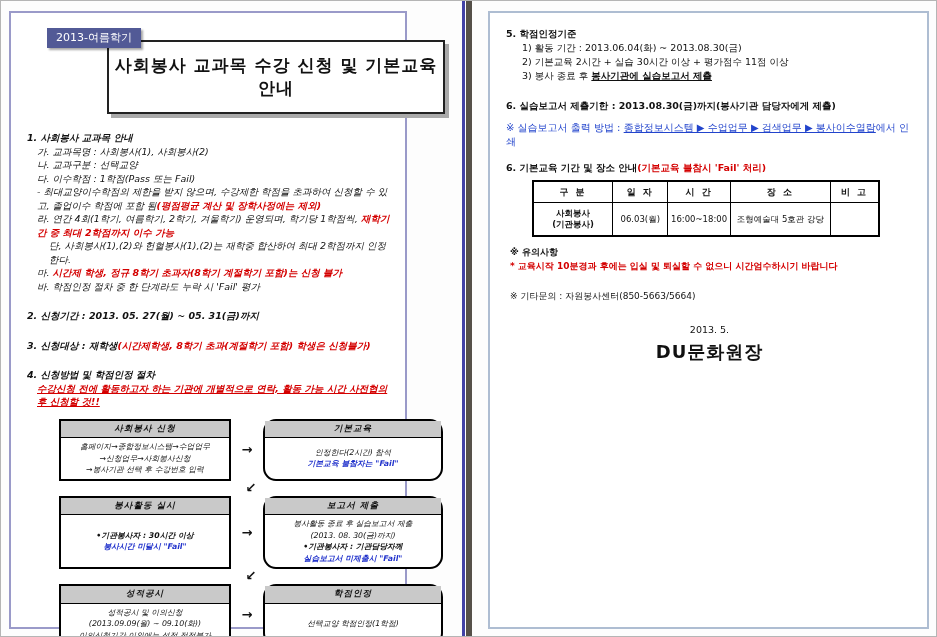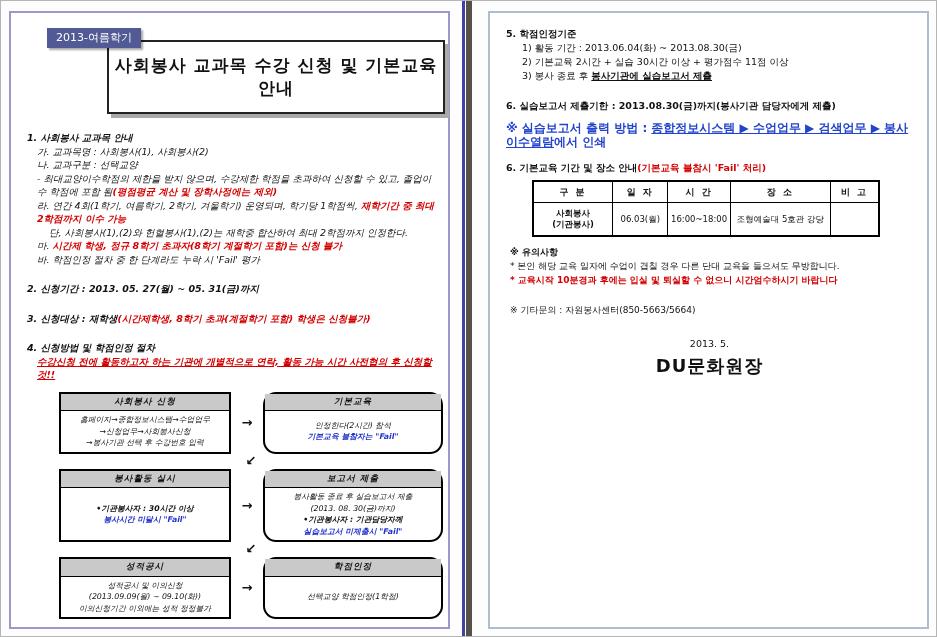--- a/index.html
+++ b/index.html
@@ -3,21 +3,21 @@
 <meta charset="utf-8">
 <style>
   html,body { margin:0; padding:0; background:#e8e8e8; }
   .canvas {
     position:relative; width:937px; height:637px; background:#fdfdfd;
     font-family:"DejaVu Sans", sans-serif; color:#111; overflow:hidden;
     border:1px solid #b5b5b5; box-sizing:border-box;
   }
   
   .page { position:absolute; top:10px; background:#fff; box-sizing:border-box; }
-  .page-left  { left:8px;   width:441px; height:618px; border:2px solid #9a9ac9; }
+  .page-left  { left:8px;   width:398px; height:618px; border:2px solid #9a9ac9; }
   .page-right { left:487px; width:441px; height:618px; border:2px solid #aebdd2; }
   .spine-blue { position:absolute; left:461px; top:0; width:3px; height:637px; background:#4242a6; }
   .spine-dark { position:absolute; left:465px; top:0; width:6px; height:637px; background:#555049; }
 
   
   .badge {
     position:absolute; left:36px; top:15px; z-index:2;
     background:#525a96; color:#fff; font-size:11px; padding:2px 9px 3px;
     box-shadow:2px 2px 2px rgba(0,0,0,.35);
   }
@@ -43,21 +43,21 @@
   .flow-box { border:2px solid #000; background:#fff; display:flex; flex-direction:column; box-sizing:border-box; }
   .fb-l { width:172px; } .fb-r { width:180px;border-radius:13px; }
   .flow-box-title { background:#c9c9c9; border-bottom:1px solid #000; font-weight:bold; text-align:center; font-size:8.6px; padding:1px 0 2px; letter-spacing:1px; }
   .flow-box-body { flex:1; display:flex; flex-direction:column; justify-content:center; text-align:center; font-size:7.8px; line-height:11.5px; padding:3px 2px; }
   .flow-arrow { width:32px; display:flex; align-items:center; justify-content:center; font-size:13px; font-weight:bold; }
   .flow-diag { text-align:center; font-size:13px; font-weight:bold; height:15px; line-height:14px; }
 
   
   .rcontent { position:absolute; left:16px; right:14px; top:14px; font-size:9.5px; line-height:14px; }
   .rsub { margin-left:16px; }
-  .bluenote { color:#2244cc; font-weight:bold; font-size:12px; }
+  .bluenote { color:#2244cc; font-weight:normal; font-size:10px; }
   .edu-table { border-collapse:collapse; border:2px solid #000; margin:5px 0 0 26px; table-layout:fixed; width:348px; }
   .edu-table th, .edu-table td { border:1px solid #000; text-align:center; vertical-align:middle; }
   .edu-table th { font-size:9px; font-weight:bold; padding:3px 0; letter-spacing:2px; }
   .edu-table td { font-size:8.5px; padding:3px 0; height:26px; }
   .cell-bold { font-weight:bold; line-height:11px; }
   .notes-line { font-size:9px; margin-left:4px; }
   .center { text-align:center; }
   .signature { font-size:18px; font-weight:bold; letter-spacing:1px; }
 </style>
 </head>
@@ -66,20 +66,21 @@
 <div class="canvas">
 
   <div class="page page-left">
     <div class="badge">2013-여름학기</div>
     <div class="title-box">사회봉사 교과목 수강 신청 및 기본교육 안내</div>
 
     <div class="lcontent">
       <div class="h">1. 사회봉사 교과목 안내</div>
       <div class="sub">가. 교과목명 : 사회봉사(1), 사회봉사(2)</div>
       <div class="sub">나. 교과구분 : 선택교양</div>
+      <div class="sub">다. 이수학점 : 1학점(Pass 또는 Fail)</div>
       <div class="sub"><span>- 최대교양이수학점의 제한을 받지 않으며, 수강제한 학점을 초과하여 신청할 수 있고, 졸업이수 학점에 포함 됨</span><span class="red">(평점평균 계산 및 장학사정에는 제외)</span></div>
       <div class="sub"><span>라. 연간 4회(1학기, 여름학기, 2학기, 겨울학기) 운영되며, 학기당 1학점씩, </span><span class="red">재학기간 중 최대 2학점까지 이수 가능</span></div>
       <div class="sub2">단, 사회봉사(1),(2)와 헌혈봉사(1),(2)는 재학중 합산하여 최대 2학점까지 인정한다.</div>
       <div class="sub"><span>마. </span><span class="red">시간제 학생, 정규 8학기 초과자(8학기 계절학기 포함)는 신청 불가</span></div>
       <div class="sub">바. 학점인정 절차 중 한 단계라도 누락 시 'Fail' 평가</div>
 
       <div class="gap16"></div>
       <div class="h">2. 신청기간 : 2013. 05. 27(월) ~ 05. 31(금)까지</div>
       <div class="gap16"></div>
       <div class="h"><span>3. 신청대상 : 재학생</span><span class="red">(시간제학생, 8학기 초과(계절학기 포함) 학생은 신청불가)</span></div>
@@ -190,21 +191,20 @@
             <td>06.03(월)</td>
             <td>16:00~18:00</td>
             <td>조형예술대 5호관 강당</td>
             <td></td>
           </tr>
         </tbody>
       </table>
 
       <div class="gap8"></div>
       <div class="h notes-line">※ 유의사항</div>
-      <div class="notes-line">* 본인 해당 교육 일자에 수업이 겹칠 경우 다른 단대 교육을 들으셔도 무방합니다.</div>
       <div class="notes-line red">* 교육시작 10분경과 후에는 입실 및 퇴실할 수 없으니 시간엄수하시기 바랍니다</div>
 
       <div class="gap16"></div>
       <div class="notes-line">※ 기타문의 : 자원봉사센터(850-5663/5664)</div>
 
       <div class="gap20"></div>
       <div class="center">2013. 5.</div>
       <div class="gap8"></div>
       <div class="center signature">DU문화원장</div>
 

